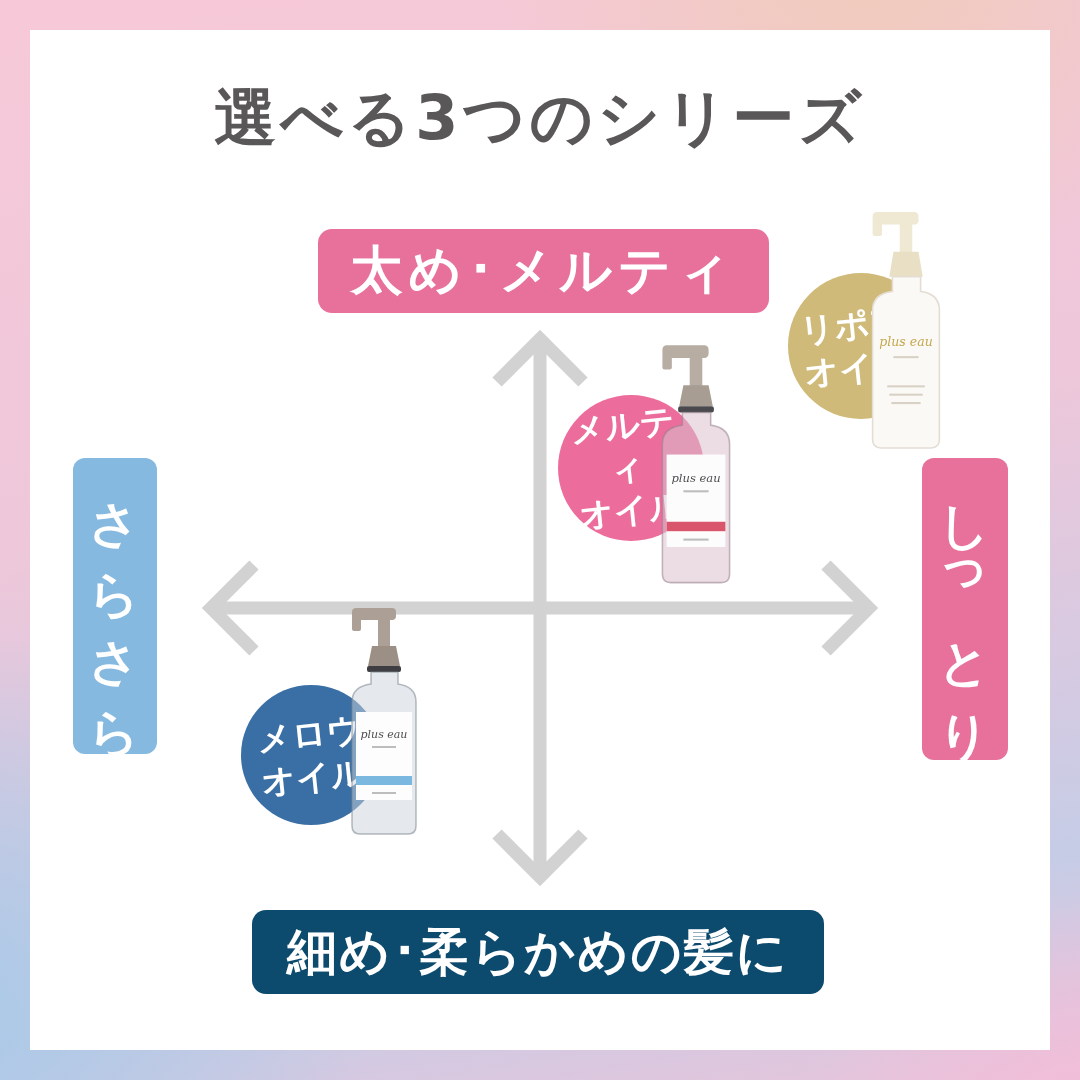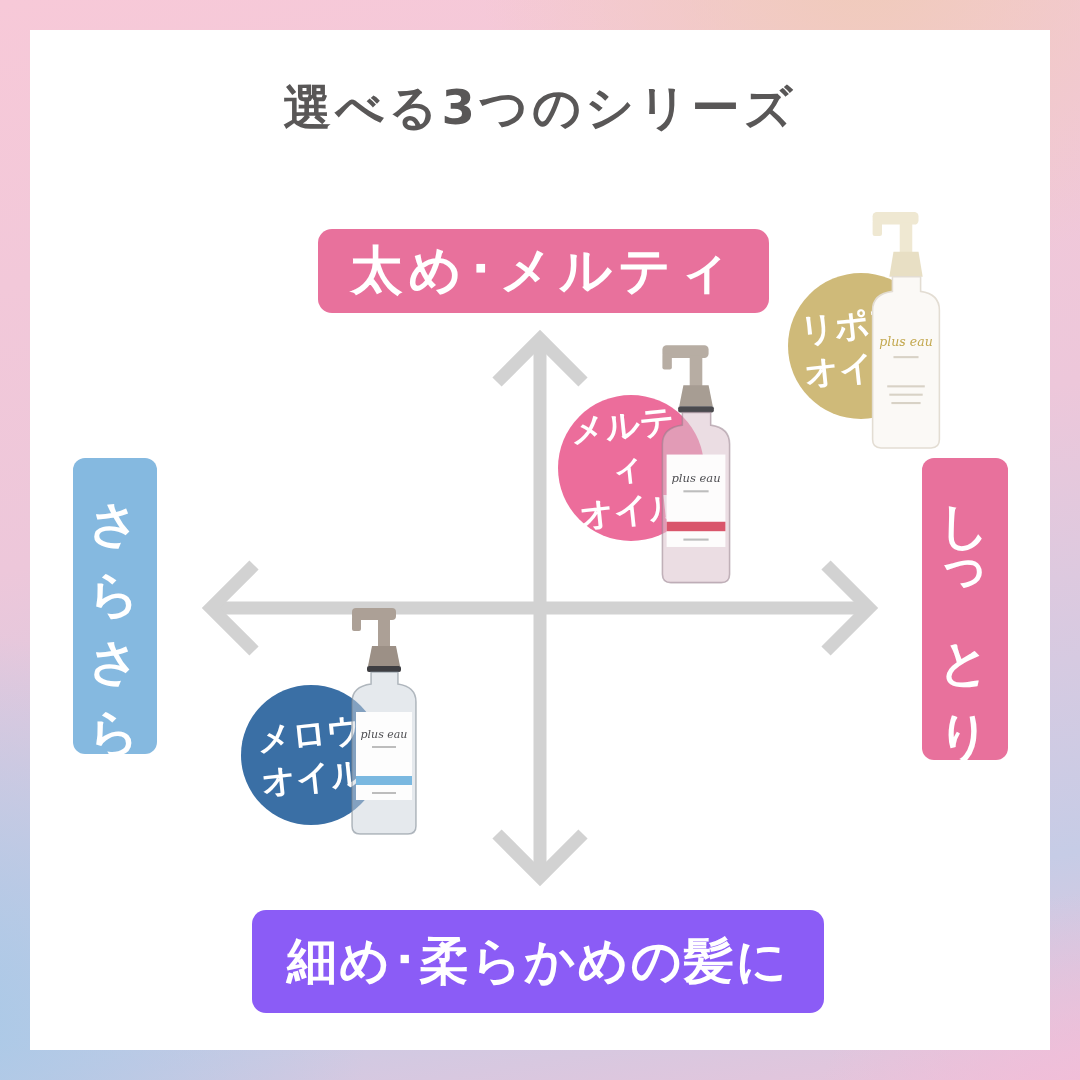--- a/index.html
+++ b/index.html
@@ -9,29 +9,29 @@
     background-color:#f5c6d6;
     background-image:
       radial-gradient(ellipse 620px 520px at 80% -3%, #f0cbba 0%, rgba(240,203,186,0) 62%),
       radial-gradient(ellipse 720px 640px at -6% 94%, #a9c9e7 0%, rgba(169,201,231,0) 60%),
       radial-gradient(ellipse 520px 420px at 102% 104%, #f3bcd8 0%, rgba(243,188,216,0) 55%),
       linear-gradient(170deg, #f7c9d8 0%, #edc7da 45%, #c6cce6 82%, #e9c4da 100%);
   }
   .panel{position:absolute;left:30px;top:30px;right:30px;bottom:30px;background:#ffffff;}
   .title{
     position:absolute;left:0;right:0;top:76px;text-align:center;
-    font-size:48px;font-weight:bold;color:#595757;letter-spacing:4px;
+    font-size:62px;font-weight:bold;color:#595757;letter-spacing:4px;
   }
   .axes{position:absolute;left:0;top:0;width:1080px;height:1080px;pointer-events:none;}
   .axis-label-h{
     position:absolute;display:flex;align-items:center;justify-content:center;
     color:#ffffff;font-weight:bold;border-radius:14px;letter-spacing:6px;
   }
   .axis-top{left:318px;top:229px;width:451px;height:84px;background:#e8719c;font-size:52px;}
-  .axis-bottom{left:252px;top:910px;width:572px;height:103px;background:#8b5cf6;font-size:50px;letter-spacing:2px;}
+  .axis-bottom{left:252px;top:910px;width:572px;height:84px;background:#0c4a6e;font-size:50px;letter-spacing:2px;}
   .axis-label-v{
     position:absolute;display:flex;align-items:center;justify-content:center;
     color:#ffffff;font-weight:bold;border-radius:12px;
     writing-mode:vertical-rl;text-orientation:upright;
     font-size:50px;letter-spacing:12px;
   }
   .axis-left{left:73px;top:458px;width:84px;height:296px;background:#85b9e0;}
   .axis-right{left:922px;top:458px;width:86px;height:302px;background:#e8719c;}
   .badge{
     position:absolute;border-radius:50%;display:flex;flex-direction:column;

